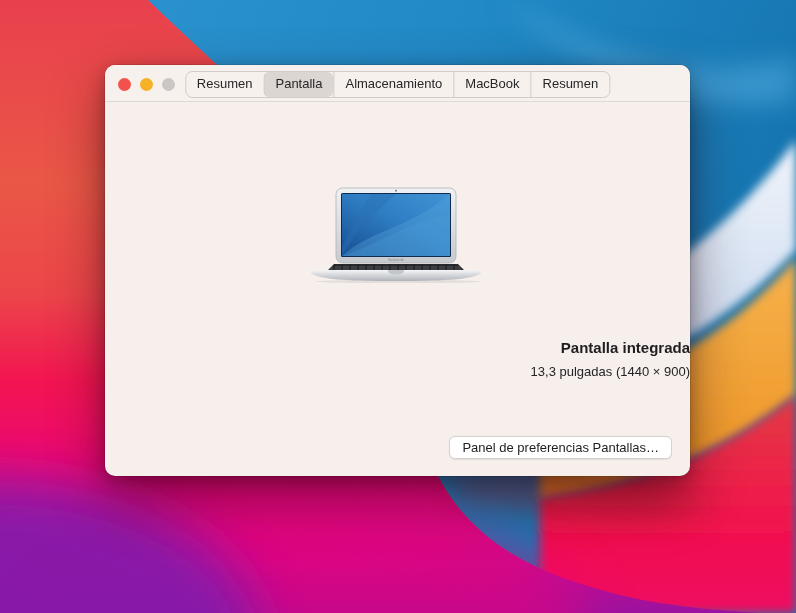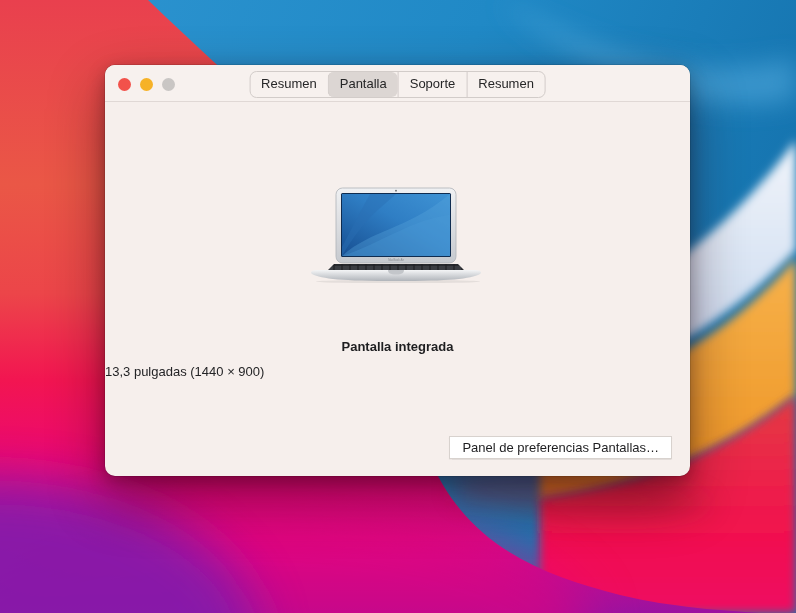--- a/index.html
+++ b/index.html
@@ -35,30 +35,30 @@
     white-space:nowrap;border-left:1px solid #d2ccc9;cursor:default;
   }
   .tab:first-child{border-left:none;}
   .tab.selected{background:#dcd6d3;border-radius:6px;}
   .content{position:relative;height:374px;}
   .laptop{
     position:absolute;top:85px;left:50%;transform:translateX(-50%);
     width:176px;height:96px;
   }
   .display-title{
-    position:absolute;top:237px;left:0;width:100%;text-align:center;
-    font-size:13px;font-weight:bold;color:#1e1e20;
+    position:absolute;top:237px;left:0;width:100%;text-align:right;
+    font-size:15px;font-weight:bold;color:#1e1e20;
   }
   .display-subtitle{
-    position:absolute;top:262px;left:0;width:100%;text-align:left;
+    position:absolute;top:262px;left:0;width:100%;text-align:right;
     font-size:13px;color:#242426;
   }
   .pref-button{
     position:absolute;right:18px;bottom:17px;height:23px;padding:0 12px;
-    background:#ffffff;border:1px solid #d8d2ce;border-radius:0;
+    background:#ffffff;border:1px solid #d8d2ce;border-radius:6px;
     font-size:13px;color:#1e1e20;font-family:inherit;
     box-shadow:0 0.5px 1px rgba(0,0,0,.08);
     display:flex;align-items:center;
   }
 </style>
 </head>
 <body>
 
 <svg class="wallpaper" width="796" height="613" viewBox="0 0 796 613" aria-hidden="true">
   <defs>
@@ -115,21 +115,22 @@
 
   <div class="titlebar">
     <div class="traffic">
       <span class="tl-close"></span>
       <span class="tl-min"></span>
       <span class="tl-zoom"></span>
     </div>
     <div class="tabbar">
       <div class="tab">Resumen</div>
       <div class="tab selected">Pantalla</div>
-      <div class="tab">Soporte</div>
+      <div class="tab">Almacenamiento</div>
+      <div class="tab">MacBook</div>
       <div class="tab">Resumen</div>
     </div>
   </div>
 
   <div class="content">
 
     <svg class="laptop" viewBox="0 0 176 96" aria-hidden="true">
       <defs>
         <linearGradient id="lidGrad" x1="0" y1="0" x2="0" y2="1">
           <stop offset="0" stop-color="#f0f1f3"></stop>

